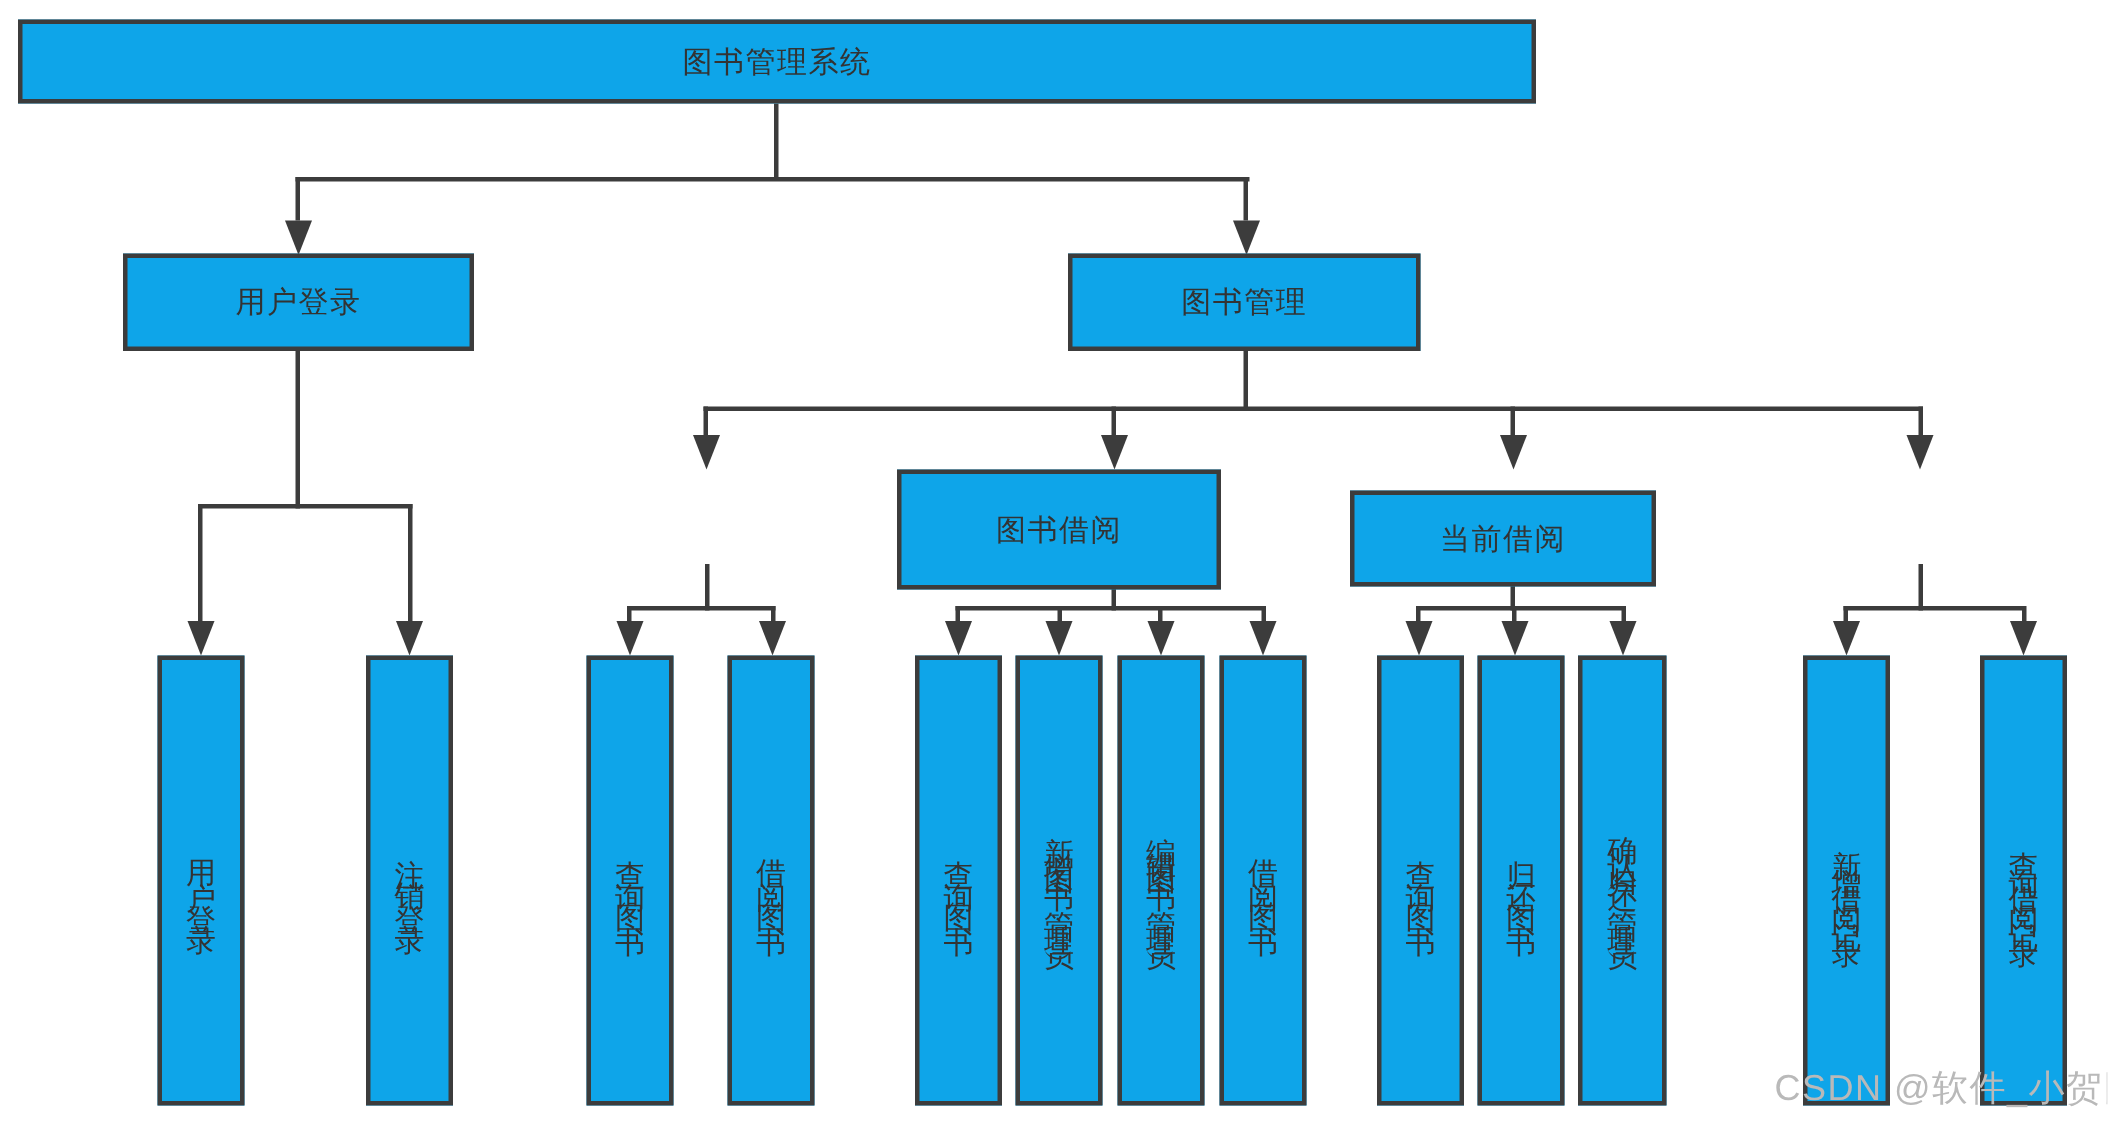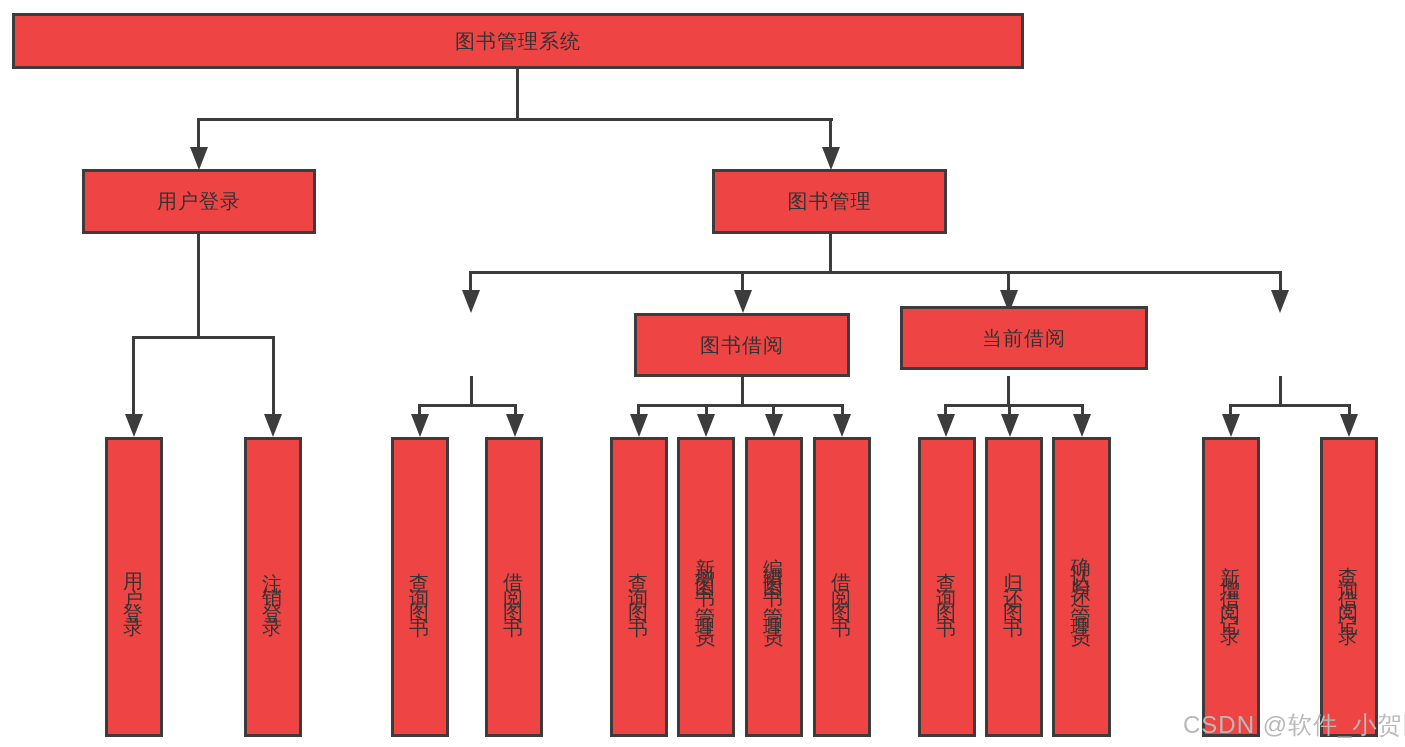--- a/index.html
+++ b/index.html
@@ -24,21 +24,21 @@
   .arrow {
     position: absolute; width: 0; height: 0;
     border-left: 9px solid transparent;
     border-right: 9px solid transparent;
     border-top: 23px solid var(--line);
   }
   
   .box {
     position: absolute;
     border: 3px solid var(--line);
-    background: #ef4444;
+    background: #0ea5e9;
     display: flex;
     align-items: center;
     justify-content: center;
     color: var(--text);
     font-size: 20px;
     letter-spacing: 1px;
     z-index: 2;
   }
   .vtext {
     writing-mode: vertical-rl;
@@ -126,24 +126,24 @@
     <span>图书管理系统</span>
   </div>
 
   <div class="box" style="left:82px;top:169px;width:234px;height:65px">
     <span>用户登录</span>
   </div>
   <div class="box" style="left:712px;top:169px;width:235px;height:65px">
     <span>图书管理</span>
   </div>
 
-  <div class="box" style="left:634px;top:313px;width:216px;height:64px">
+  <div class="box" style="left:598px;top:313px;width:216px;height:80px">
     <span>图书借阅</span>
   </div>
-  <div class="box" style="left:900px;top:306px;width:248px;height:64px">
+  <div class="box" style="left:900px;top:327px;width:204px;height:64px">
     <span>当前借阅</span>
   </div>
 
   <div class="box" style="left:105px;top:437px;width:58px;height:300px">
     <span class="vtext" style="letter-spacing: 15px;">用户登录</span>
   </div>
   <div class="box" style="left:244px;top:437px;width:58px;height:300px">
     <span class="vtext" style="letter-spacing: 15px;">注销登录</span>
   </div>
   <div class="box" style="left:391px;top:437px;width:58px;height:300px">

